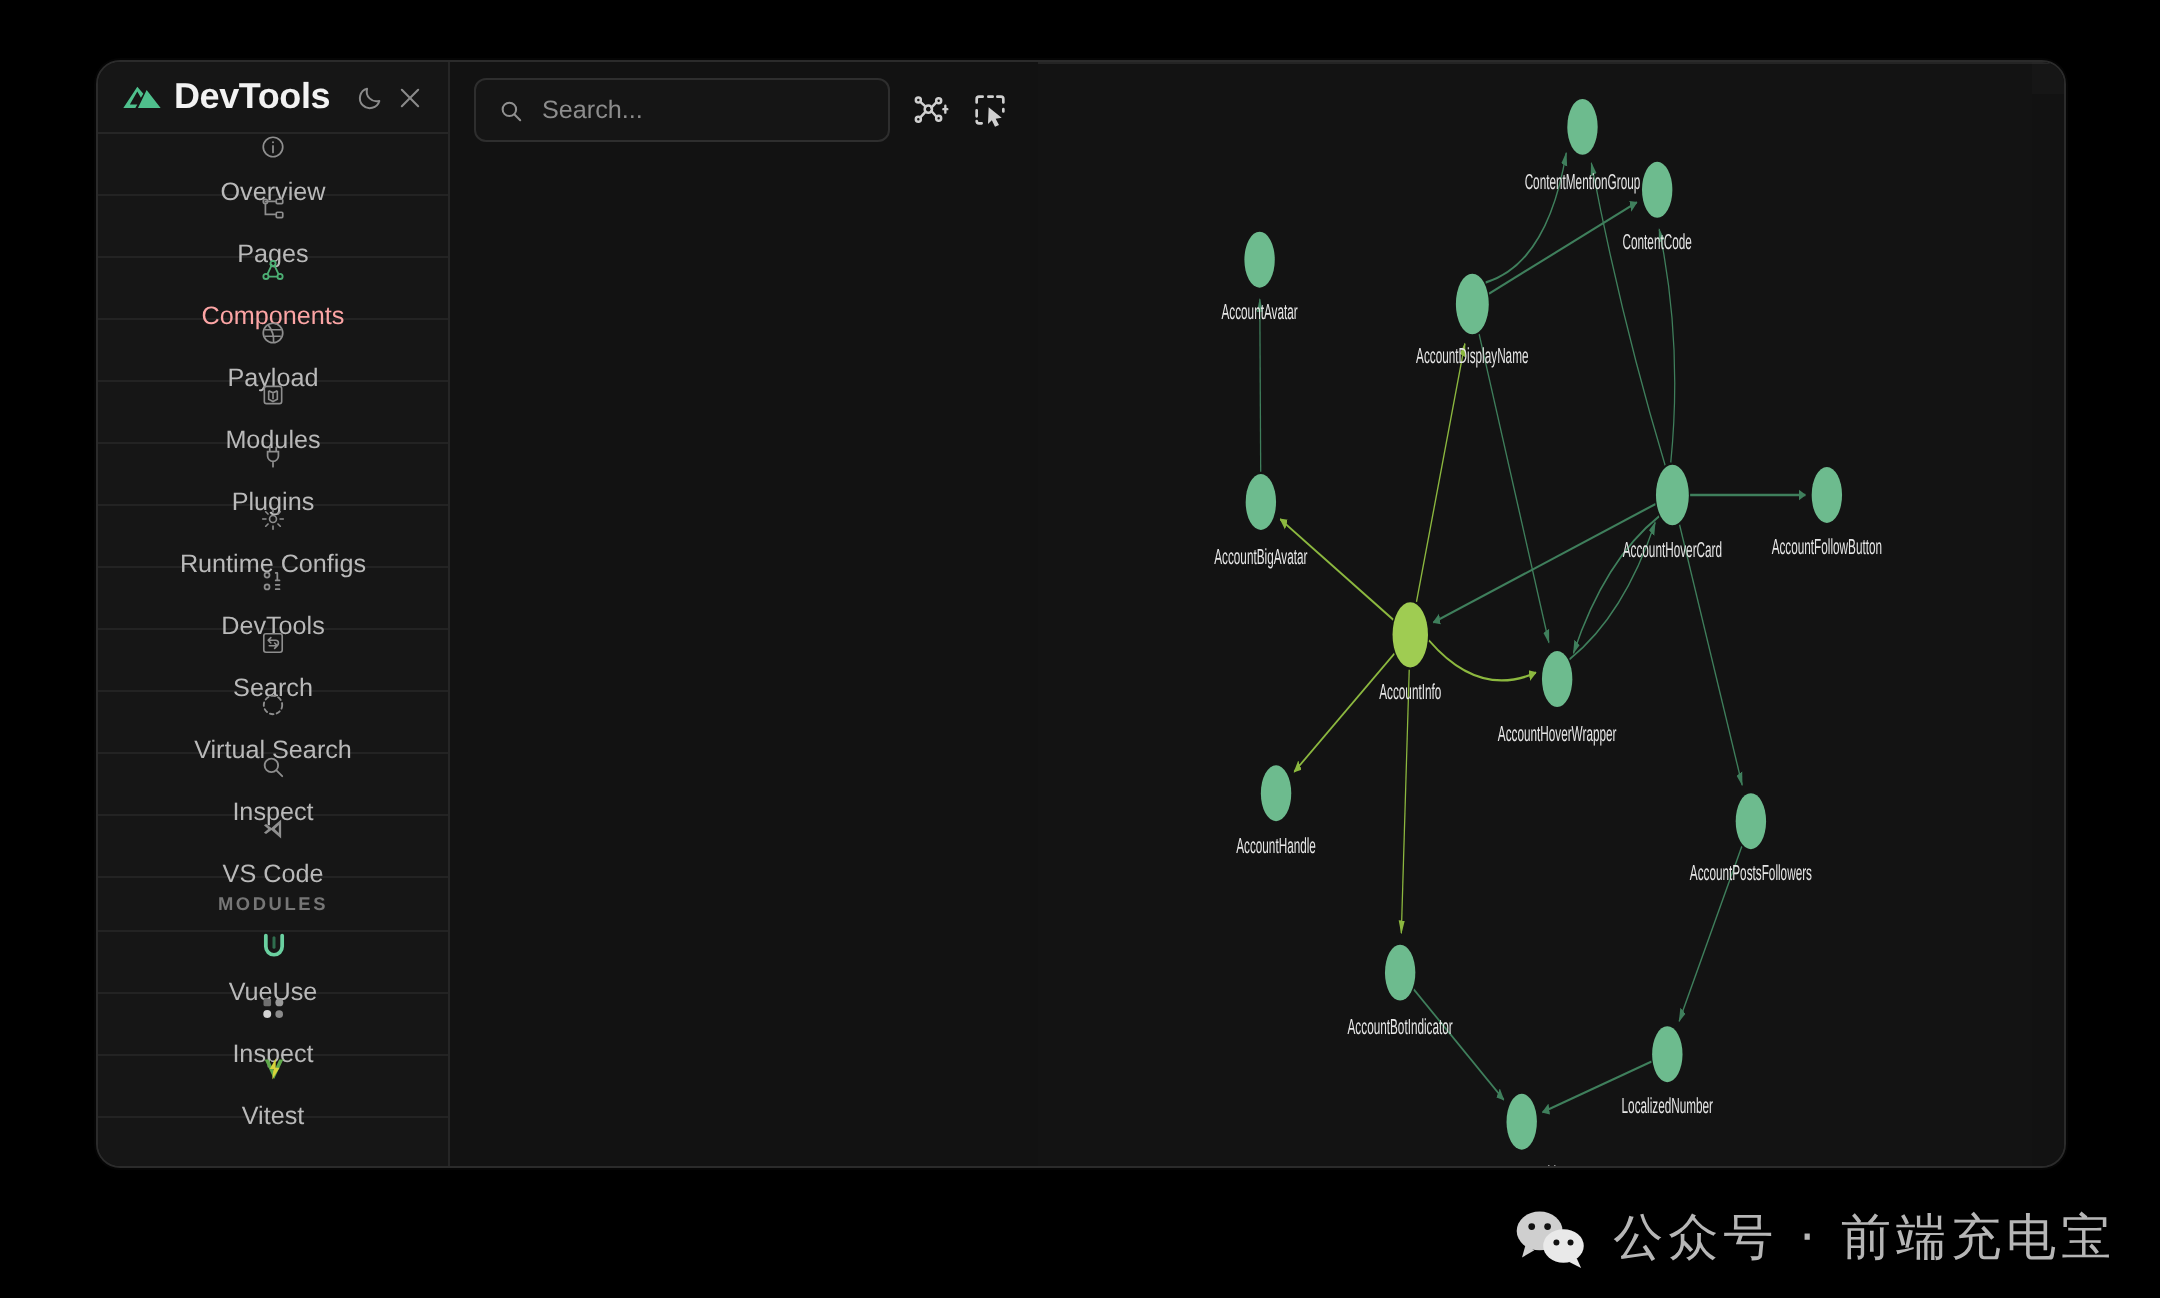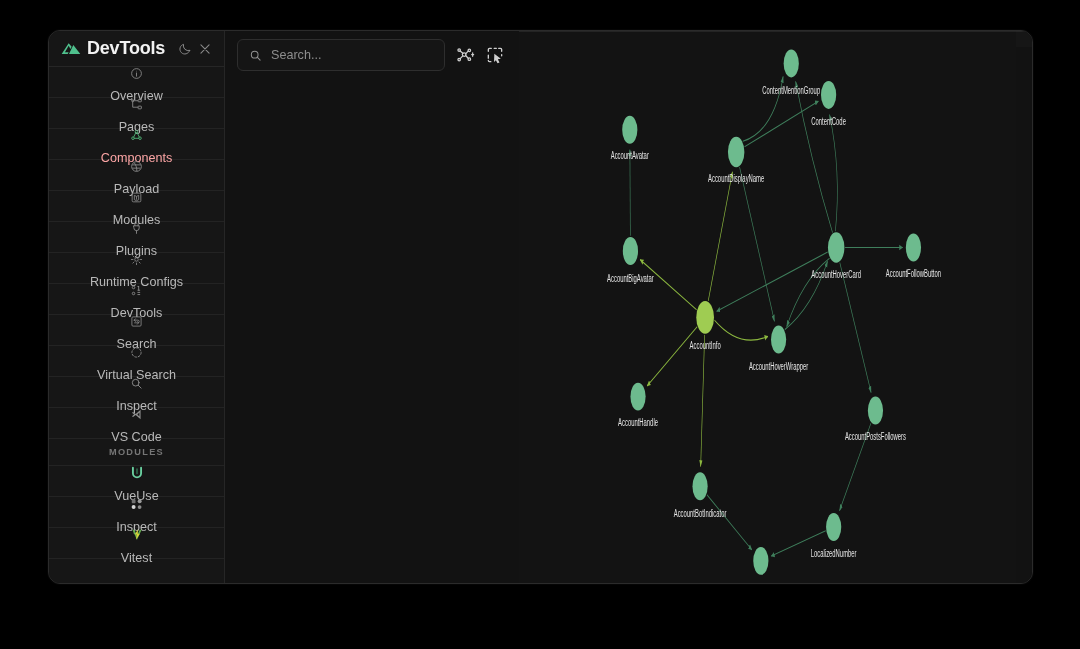--- a/index.html
+++ b/index.html
@@ -427,14 +427,29 @@
         <div class="status-tabmark">
           <svg viewBox="0 0 30 20">
             <path d="M11.5 2 L1 18 H10 L11.5 15.4 L5.9 15.4 L11.5 5.7 L14.2 10.4 L16 7.3 Z M18.5 4.5 L12 18 H29 Z" fill="#4fc08d"></path>
           </svg>
         </div>
       </div>
 
     </div>
   </div>
 
+  <div class="watermark">
+    <span class="wechat-ico">
+      <svg viewBox="0 0 44 34">
+        <ellipse cx="15" cy="13" rx="13" ry="11" fill="#cfcfcf"></ellipse>
+        <path d="M7 21 L5 28 L12 24 Z" fill="#cfcfcf"></path>
+        <circle cx="10.5" cy="10.5" r="1.9" fill="#111"></circle>
+        <circle cx="19.5" cy="10.5" r="1.9" fill="#111"></circle>
+        <ellipse cx="28.5" cy="21.5" rx="11.5" ry="9.5" fill="#e9e9e9"></ellipse>
+        <path d="M36 28.5 L38.5 34 L31.5 30.5 Z" fill="#e9e9e9"></path>
+        <circle cx="24.5" cy="19.5" r="1.7" fill="#111"></circle>
+        <circle cx="32.5" cy="19.5" r="1.7" fill="#111"></circle>
+      </svg>
+    </span>
+    <span class="wm-text">公众号 · 前端充电宝</span>
+  </div>
 
 </div>
 
 </body></html>

